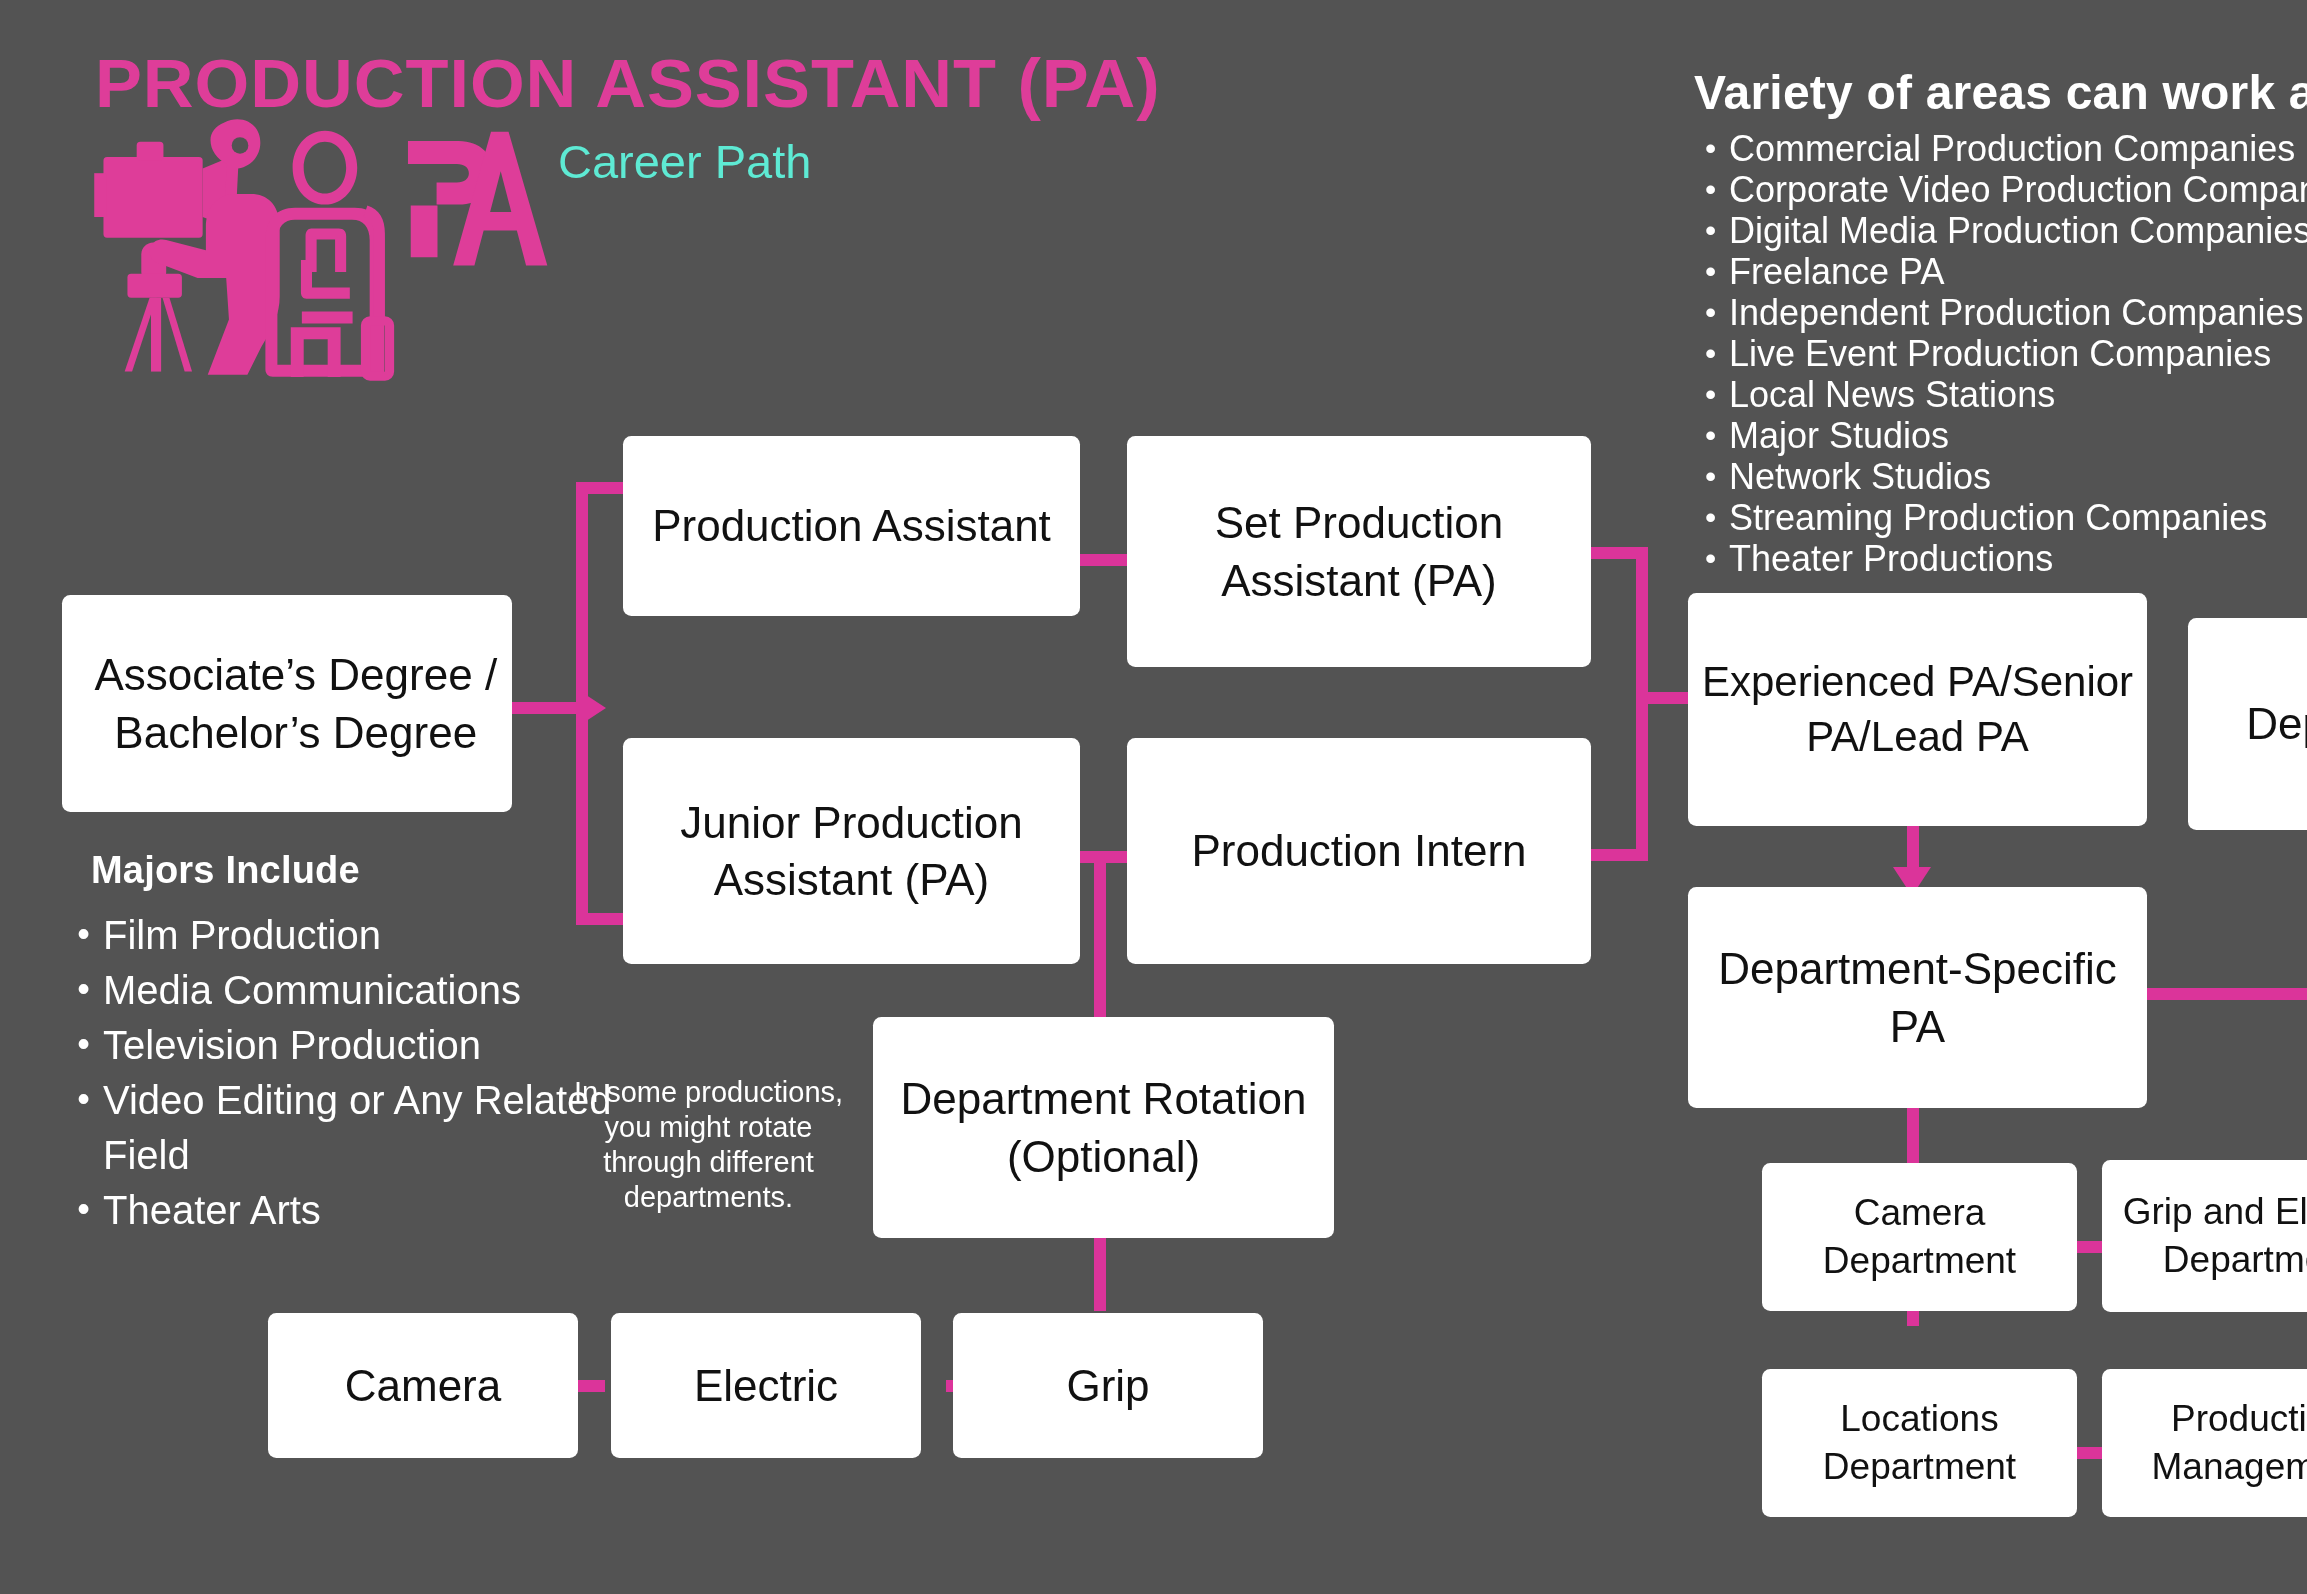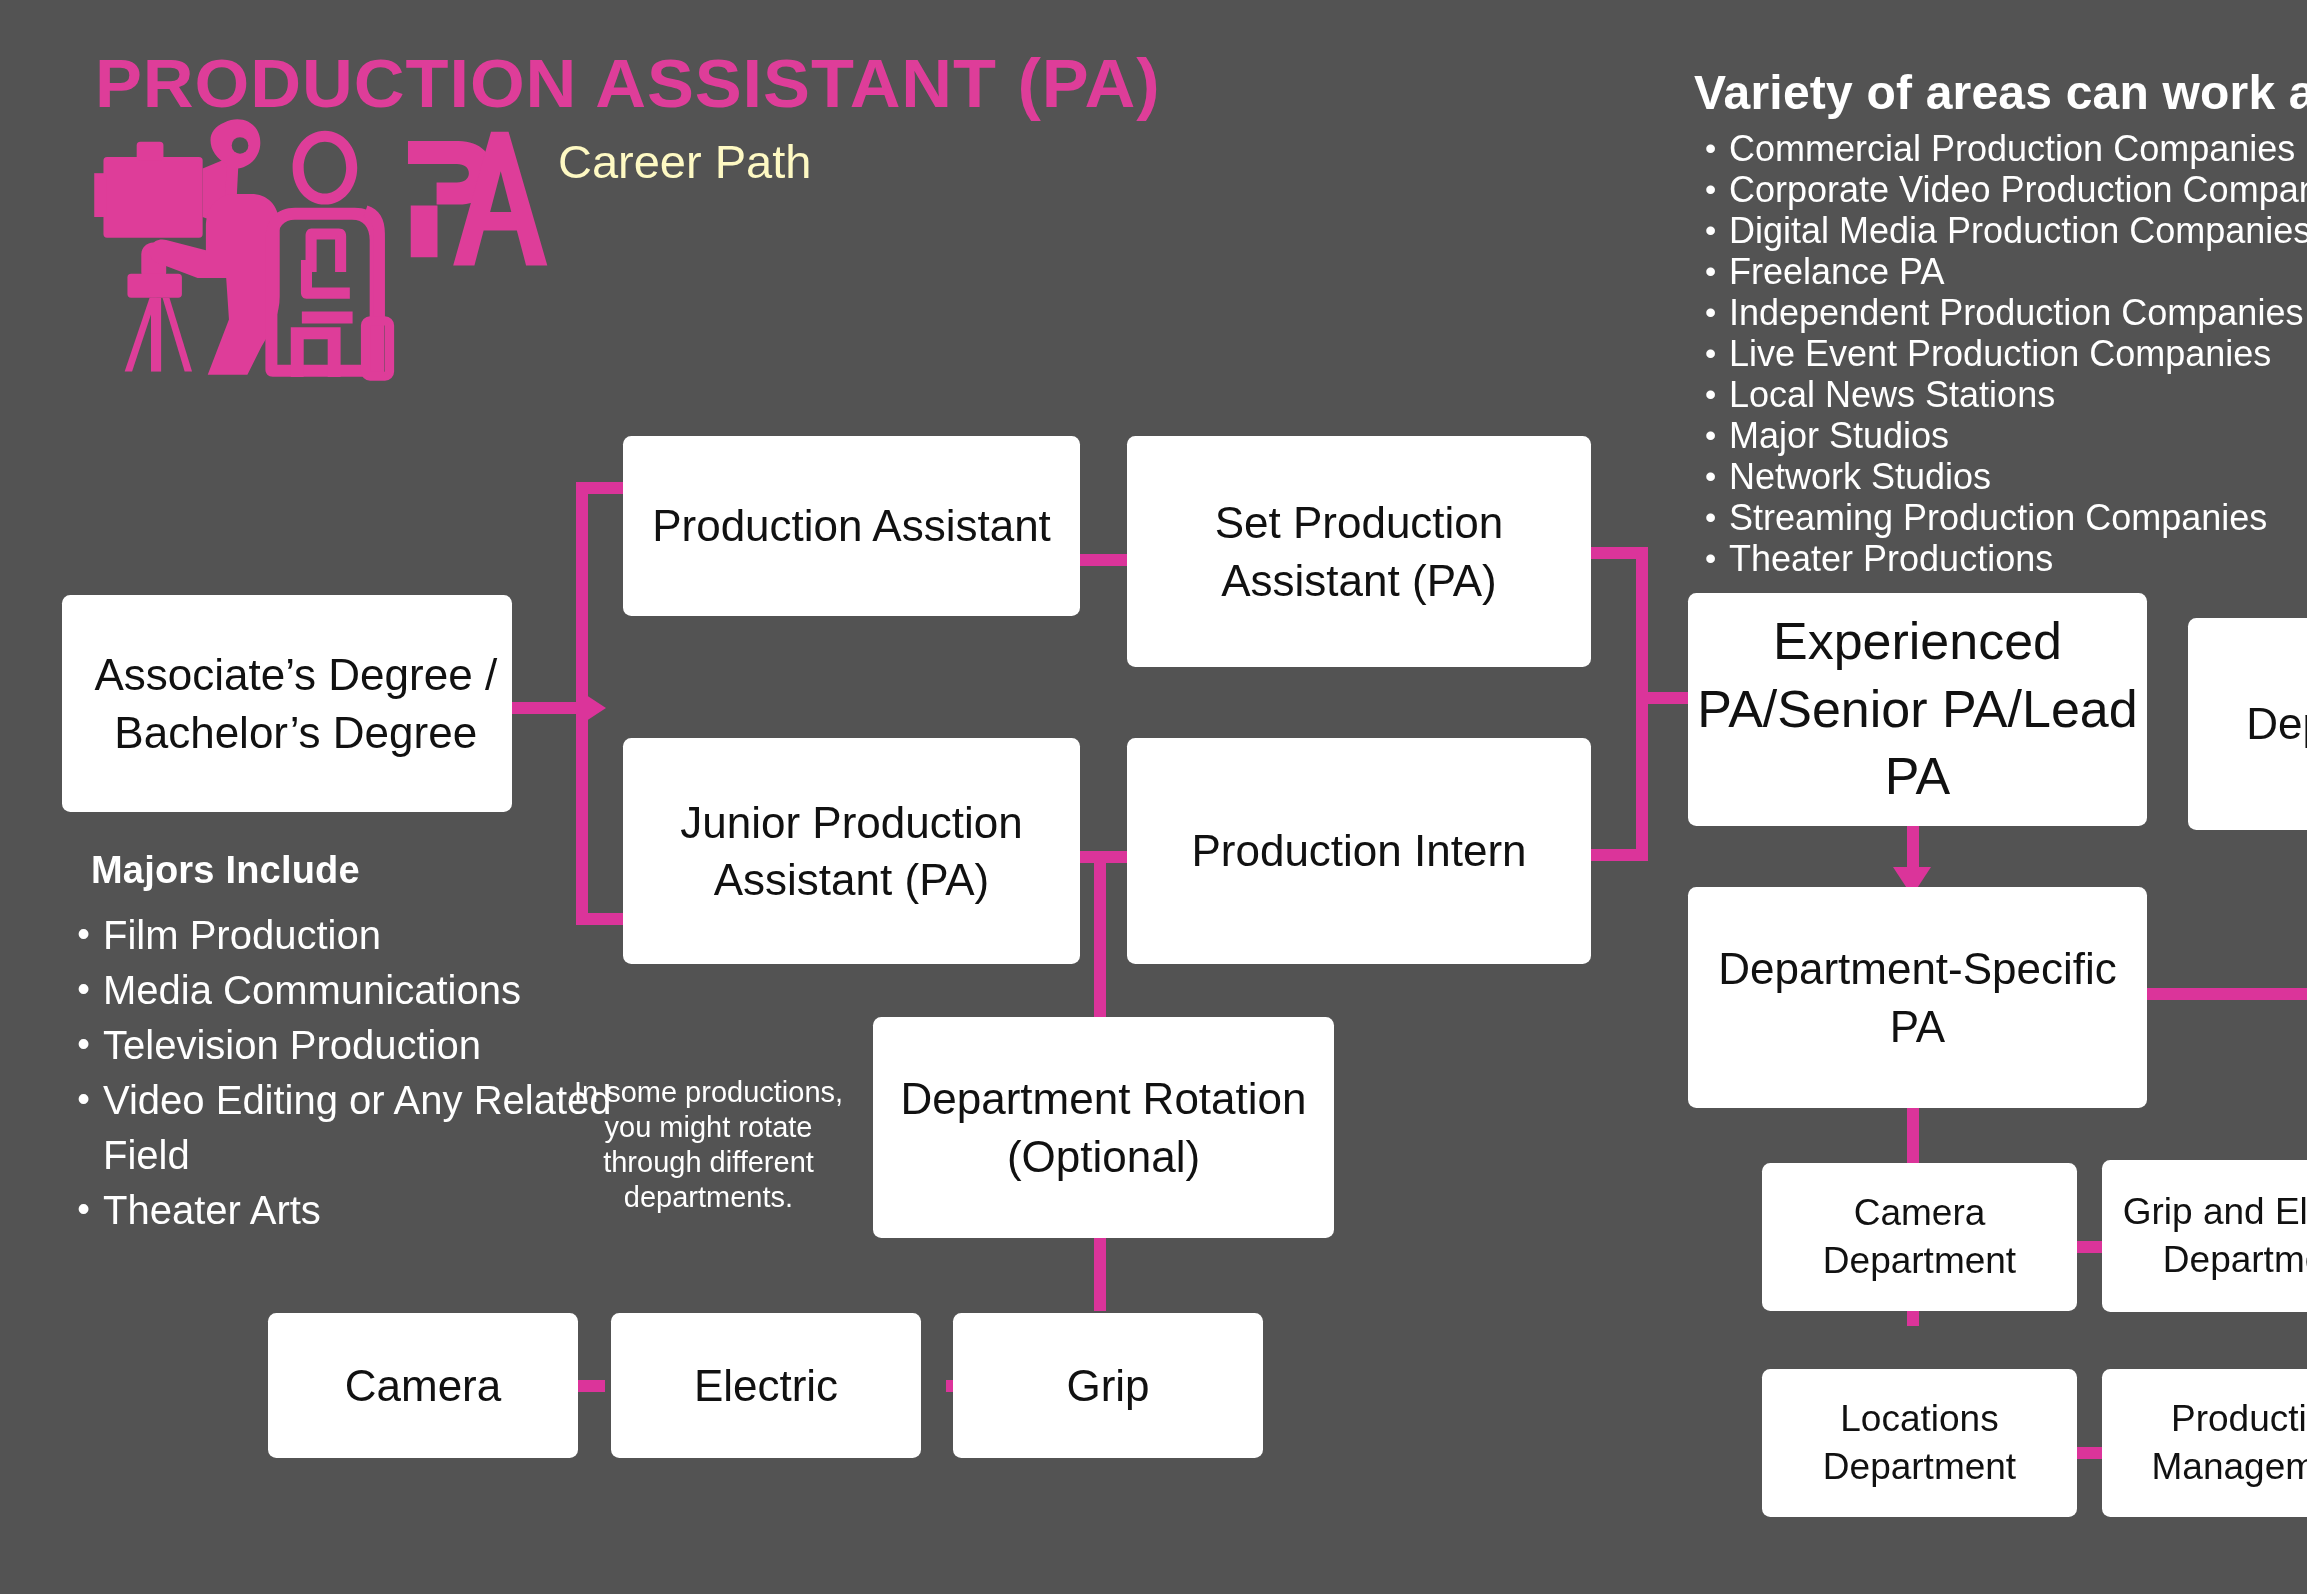--- a/index.html
+++ b/index.html
@@ -20,21 +20,21 @@
     font-size:69px;
     letter-spacing:0.9px;
     color:#DE3D99;
     transform:scaleX(1.02);
     transform-origin:left center;
     white-space:nowrap;
   }
   #hdr-sub{
     position:absolute;left:558px;top:134px;
     font-size:47px;
-    color:#fef9c3;
+    color:#5eead4;
     white-space:nowrap;
   }
   #hdr-icon{position:absolute;left:85px;top:113px;width:466px;height:268px;}
 
   
   #areas{position:absolute;left:1694px;top:65px;width:747px;}
   #areas-title{
     font-family:"Liberation Sans Narrow","Liberation Sans",sans-serif;
     font-weight:700;font-size:48px;color:#ffffff;white-space:nowrap;
     letter-spacing:0.2px;
@@ -218,21 +218,21 @@
   <div class="node" style="left:1127px;top:738px;width:464px;height:226px;font-size:44px;">Production Intern</div>
 
   <div class="node" style="left:873px;top:1017px;width:461px;height:221px;font-size:44px;">Department Rotation (Optional)</div>
 
   <div class="node" style="left:268px;top:1313px;width:310px;height:145px;font-size:44px;">Camera</div>
 
   <div class="node" style="left:611px;top:1313px;width:310px;height:145px;font-size:44px;">Electric</div>
 
   <div class="node" style="left:953px;top:1313px;width:310px;height:145px;font-size:44px;">Grip</div>
 
-  <div class="node" style="left:1688px;top:593px;width:459px;height:233px;font-size:52px;">Experienced PA/Senior PA/Lead PA</div>
+  <div class="node" style="left:1688px;top:593px;width:459px;height:233px;font-size:42px;">Experienced PA/Senior PA/Lead PA</div>
 
   <div class="node" style="left:1688px;top:887px;width:459px;height:221px;font-size:44px;">Department-Specific PA</div>
 
   <div class="node" style="left:1762px;top:1163px;width:315px;height:148px;font-size:37px;">Camera Department</div>
 
   <div class="node" style="left:2102px;top:1160px;width:315px;height:152px;font-size:37px;">Grip and Electric Department</div>
 
   <div class="node" style="left:1762px;top:1369px;width:315px;height:148px;font-size:37px;">Locations Department</div>
 
   <div class="node" style="left:2102px;top:1369px;width:315px;height:148px;font-size:37px;">Production Management</div>

